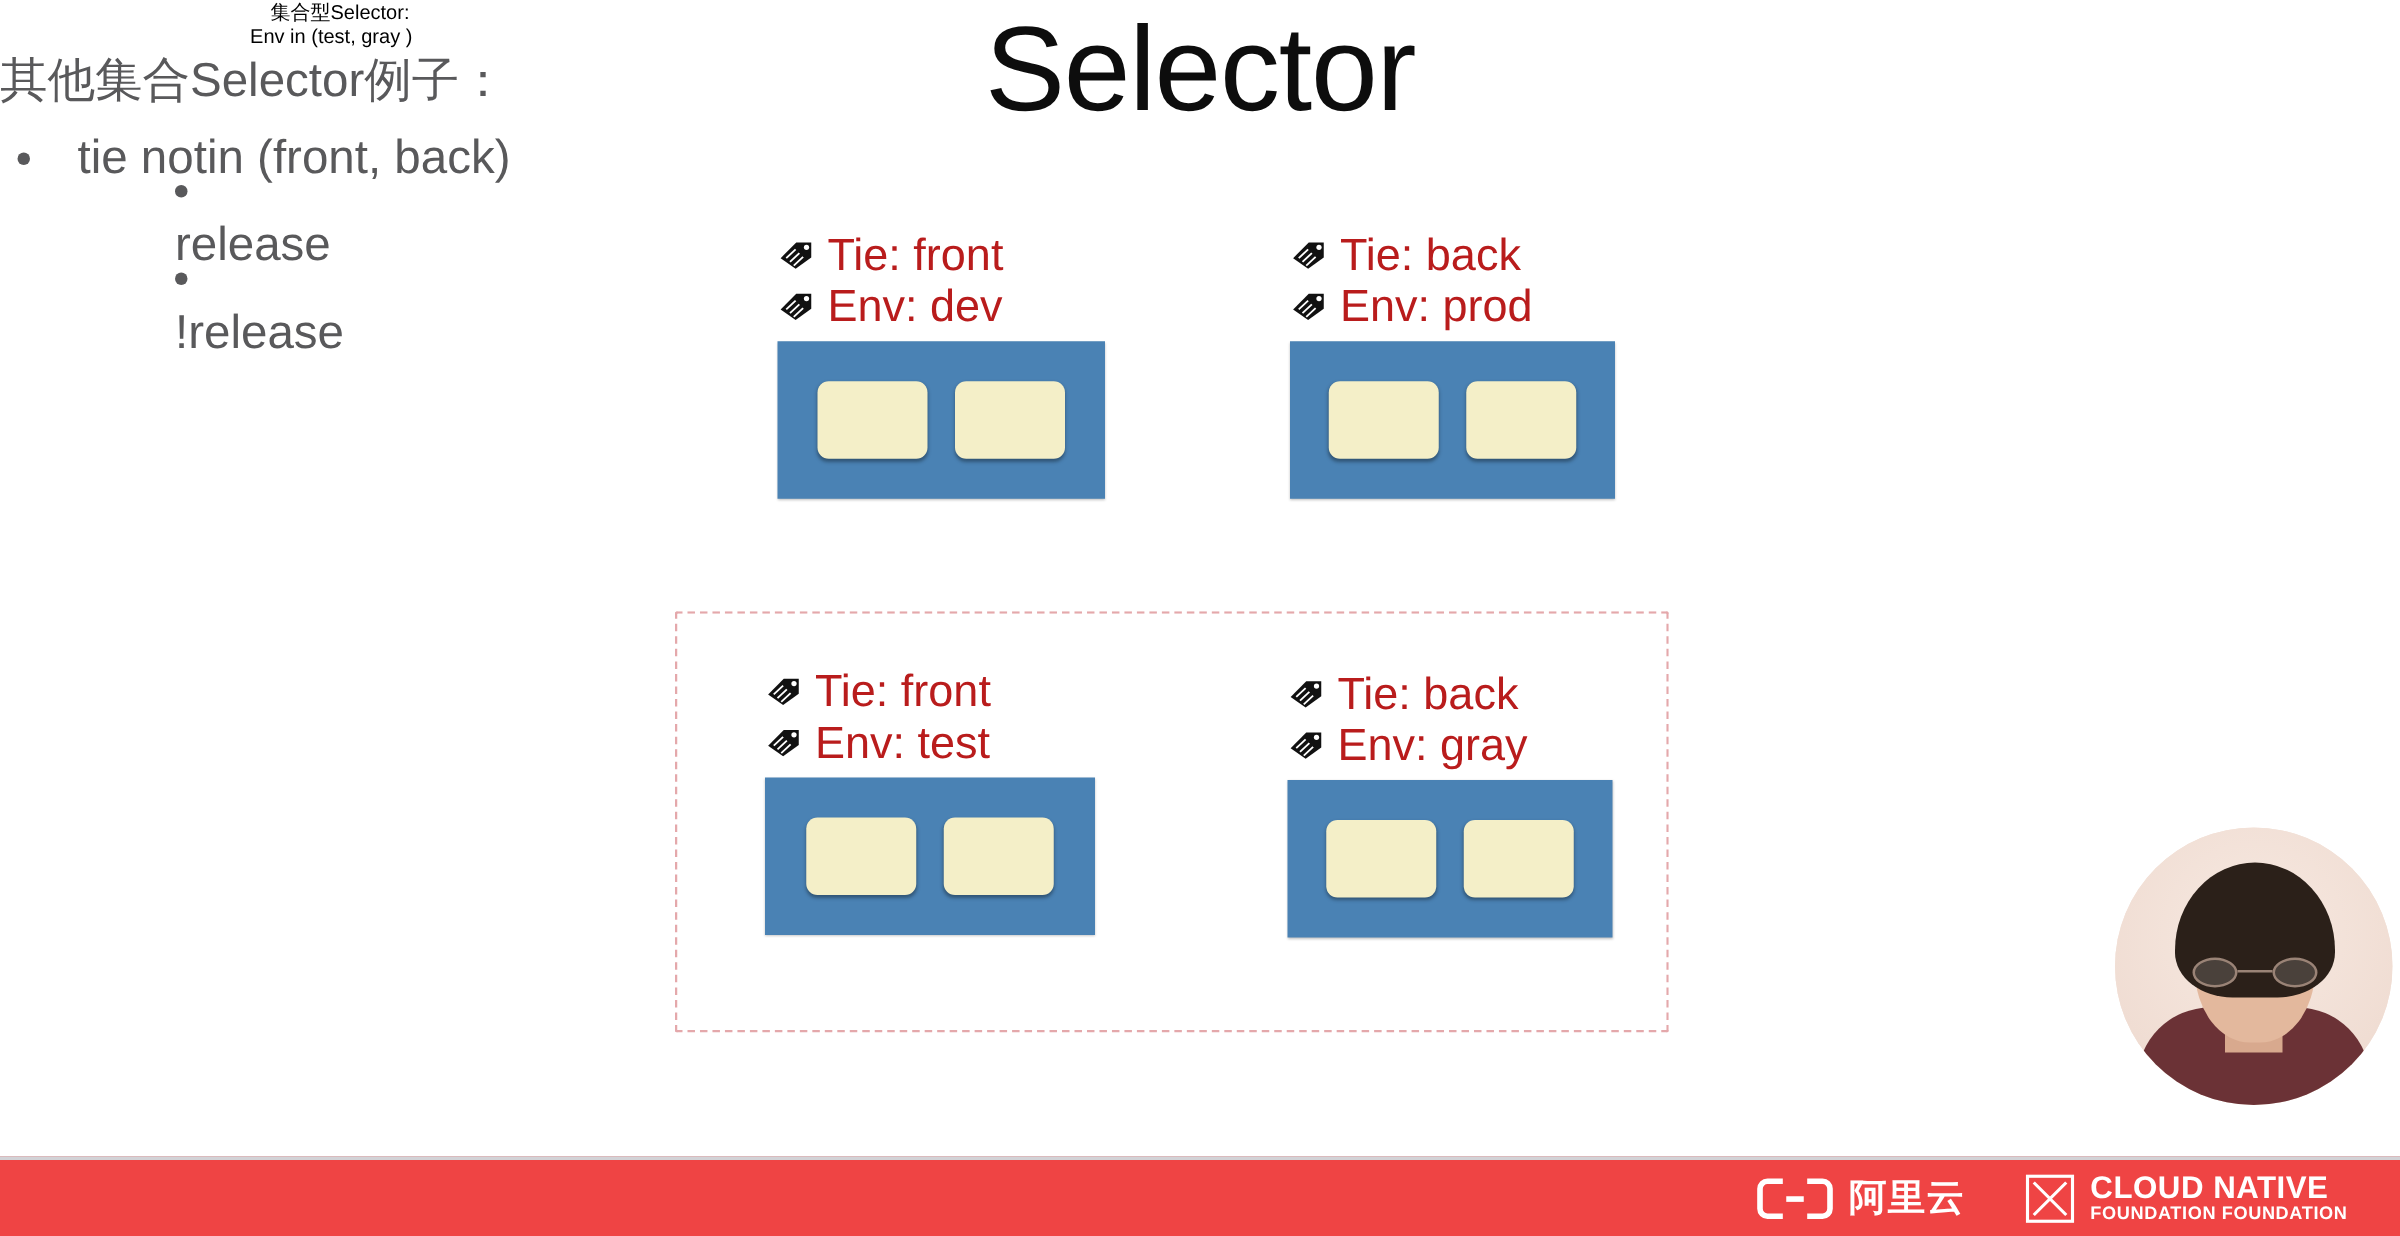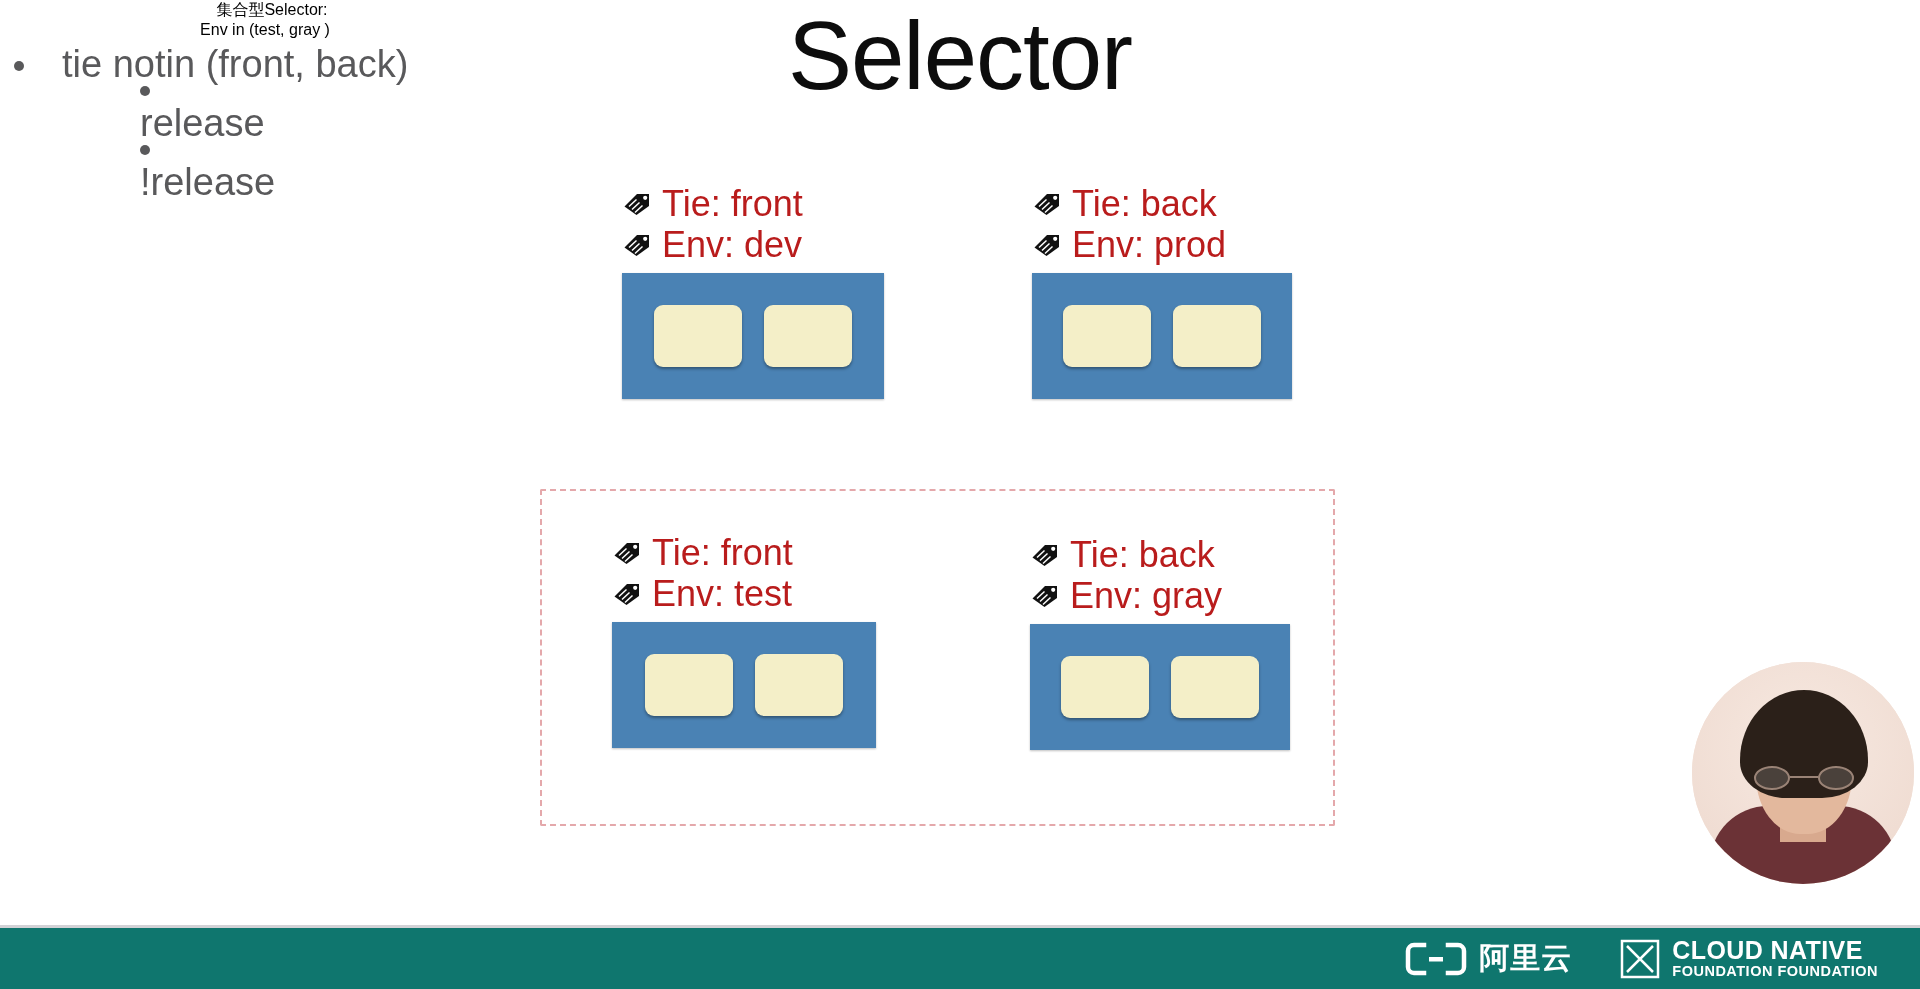--- a/index.html
+++ b/index.html
@@ -62,21 +62,21 @@
   }
   .bullet-row .dot {
     display: inline-block;
     width: 10px;
     height: 10px;
     border-radius: 50%;
     background: #59595b;
     flex: 0 0 auto;
     transform: translateY(-6px);
   }
-  .bullet-row .btxt { display: inline-block; }
+  .bullet-row .btxt { display: inline-block; margin-top: 11px; }
 
   .lvl1 { padding-left: 14px; }
   .lvl1 .dot { margin-right: 38px; }
 
   .lvl2 { padding-left: 140px; margin-top: 6px; flex-direction: column; }
   .lvl2 .dot { margin-right: 40px; }
 
   
   .pod-group { position: absolute; }
 
@@ -203,21 +203,21 @@
     background: #d8a98e;
   }
 
   
   #footer-bar {
     position: absolute;
     left: 0;
     bottom: 0;
     width: 1920px;
     height: 64px;
-    background: #0f766e;
+    background: #ef4444;
     border-top: 3px solid #d2d2d6;
     display: flex;
     align-items: center;
     justify-content: flex-end;
     gap: 48px;
     padding-right: 42px;
   }
 
   .logo { display: flex; align-items: center; gap: 12px; }
 
@@ -256,20 +256,21 @@
 <div id="slide">
 
   <div id="slide-title">Selector</div>
 
   <div id="set-selector-block">
     <span class="ln ln1">集合型Selector:</span>
     <span class="ln ln2">Env in (test, gray )</span>
   </div>
 
   <div id="examples-block">
+    <span id="examples-heading">其他集合Selector例子：</span>
 
     <div class="bullet-row lvl1">
       <span class="dot"></span>
       <span class="btxt">tie notin (front, back)</span>
     </div>
 
     <div class="bullet-row lvl2">
       <span class="dot"></span>
       <span class="btxt">release</span>
     </div>

